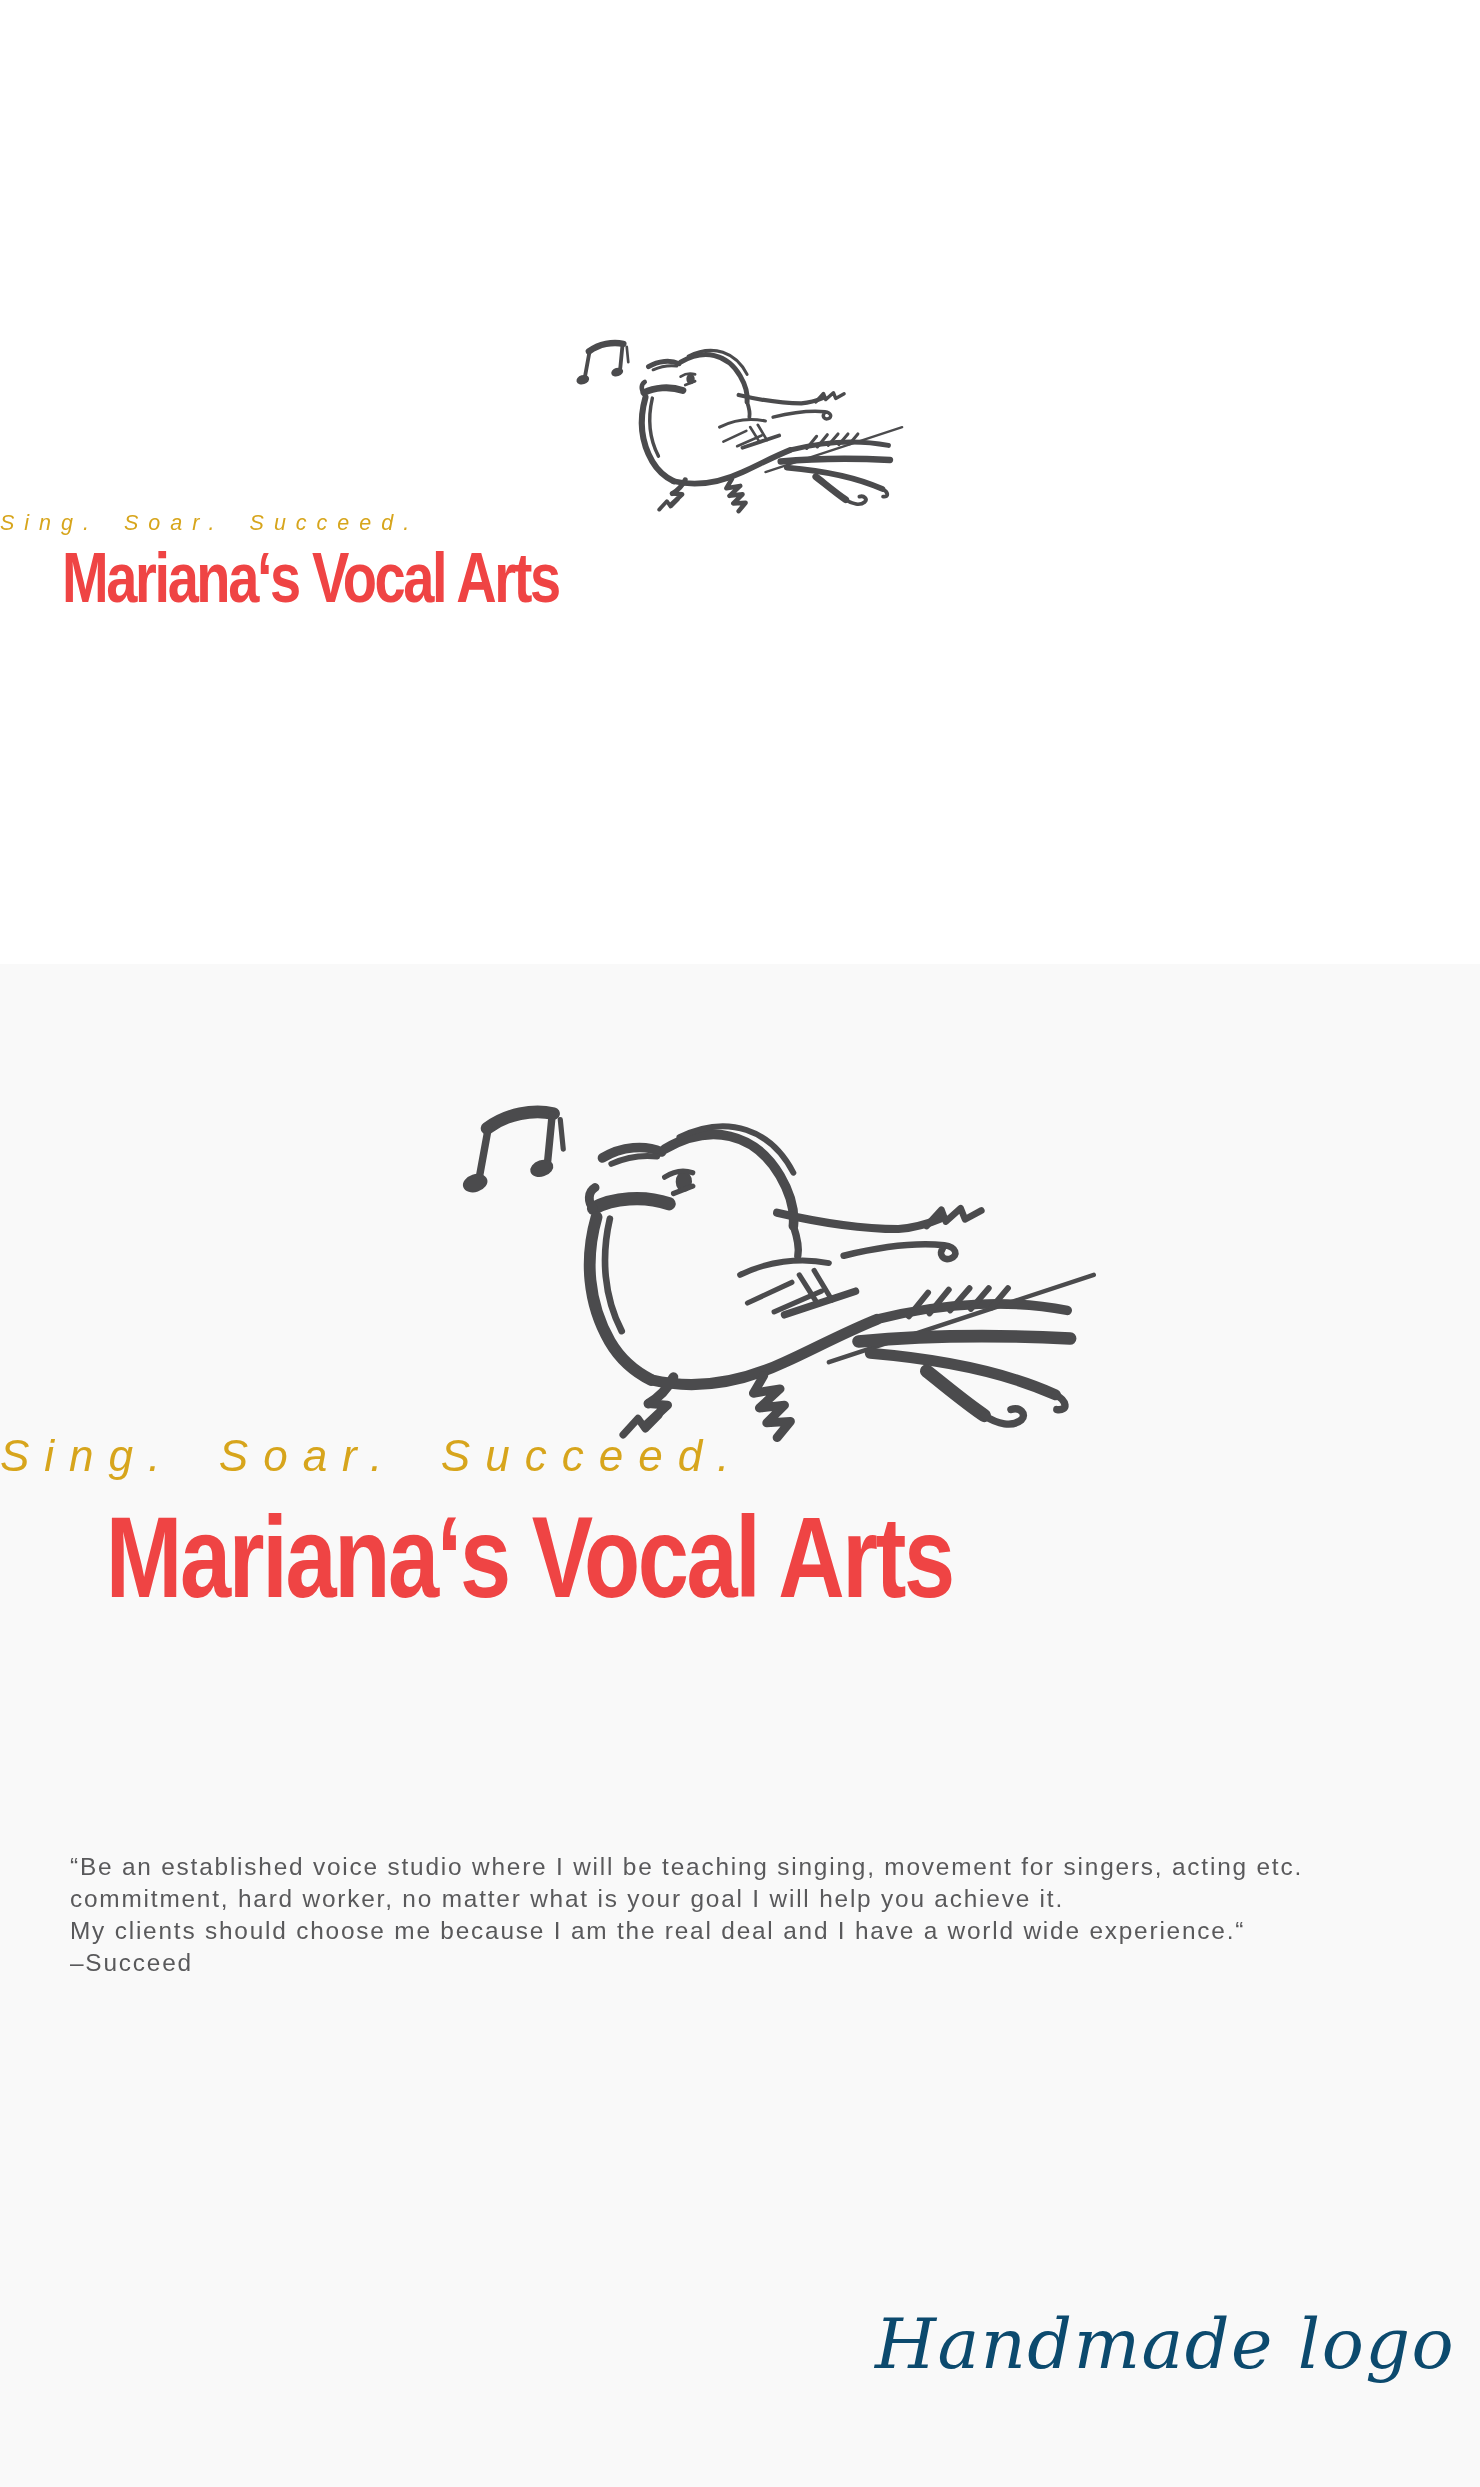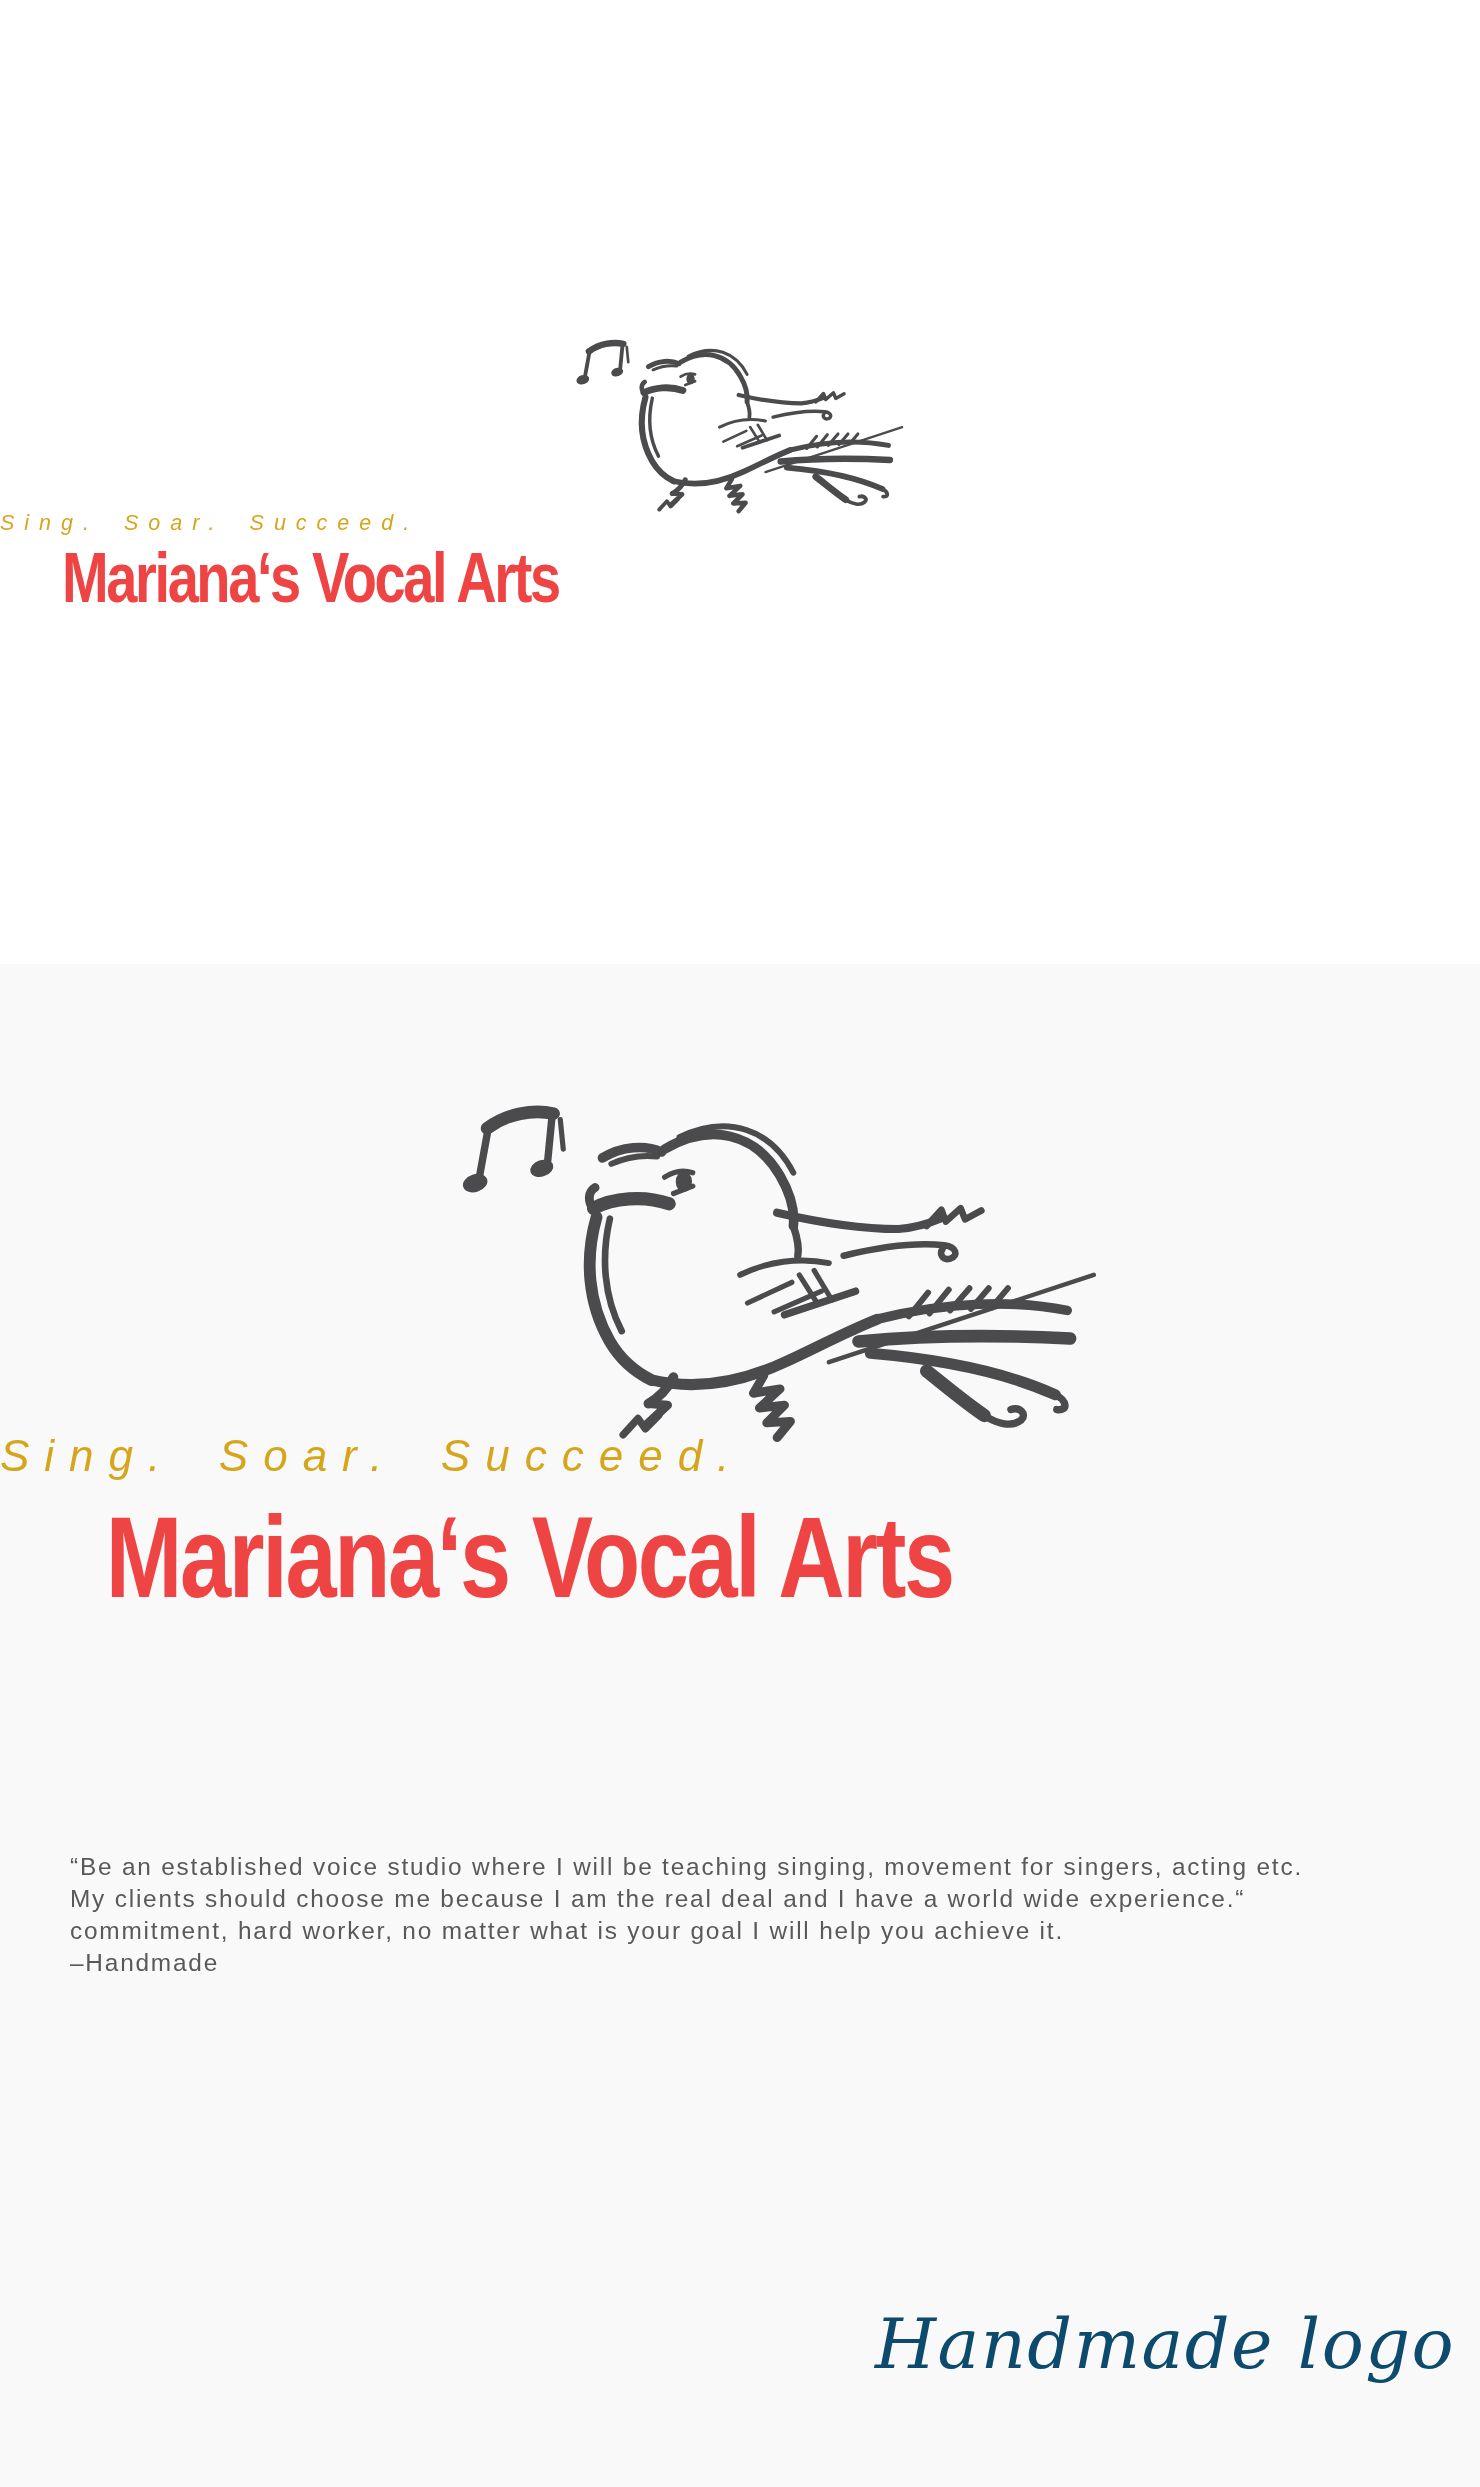--- a/index.html
+++ b/index.html
@@ -153,21 +153,21 @@
     </g>
   </svg>
 
   <div class="center-line tagline tagline-lg">Sing. Soar. Succeed.</div>
   <div class="center-line wordmark wordmark-lg">
     <span class="squeeze">Mariana‘s Vocal Arts</span>
   </div>
 
   <div class="abs quote">
     <div>“Be an established voice studio where I will be teaching singing, movement for singers, acting etc.</div>
+    <div>commitment, hard worker, no matter what is your goal I will help you achieve it.</div>
     <div>My clients should choose me because I am the real deal and I have a world wide experience.“</div>
-    <div>commitment, hard worker, no matter what is your goal I will help you achieve it.</div>
-    <div>–Handmade</div>
+    <div>–Succeed</div>
   </div>
 
   <div class="abs handmade">Handmade logo</div>
 
 </div>
 
 
 </body></html>

